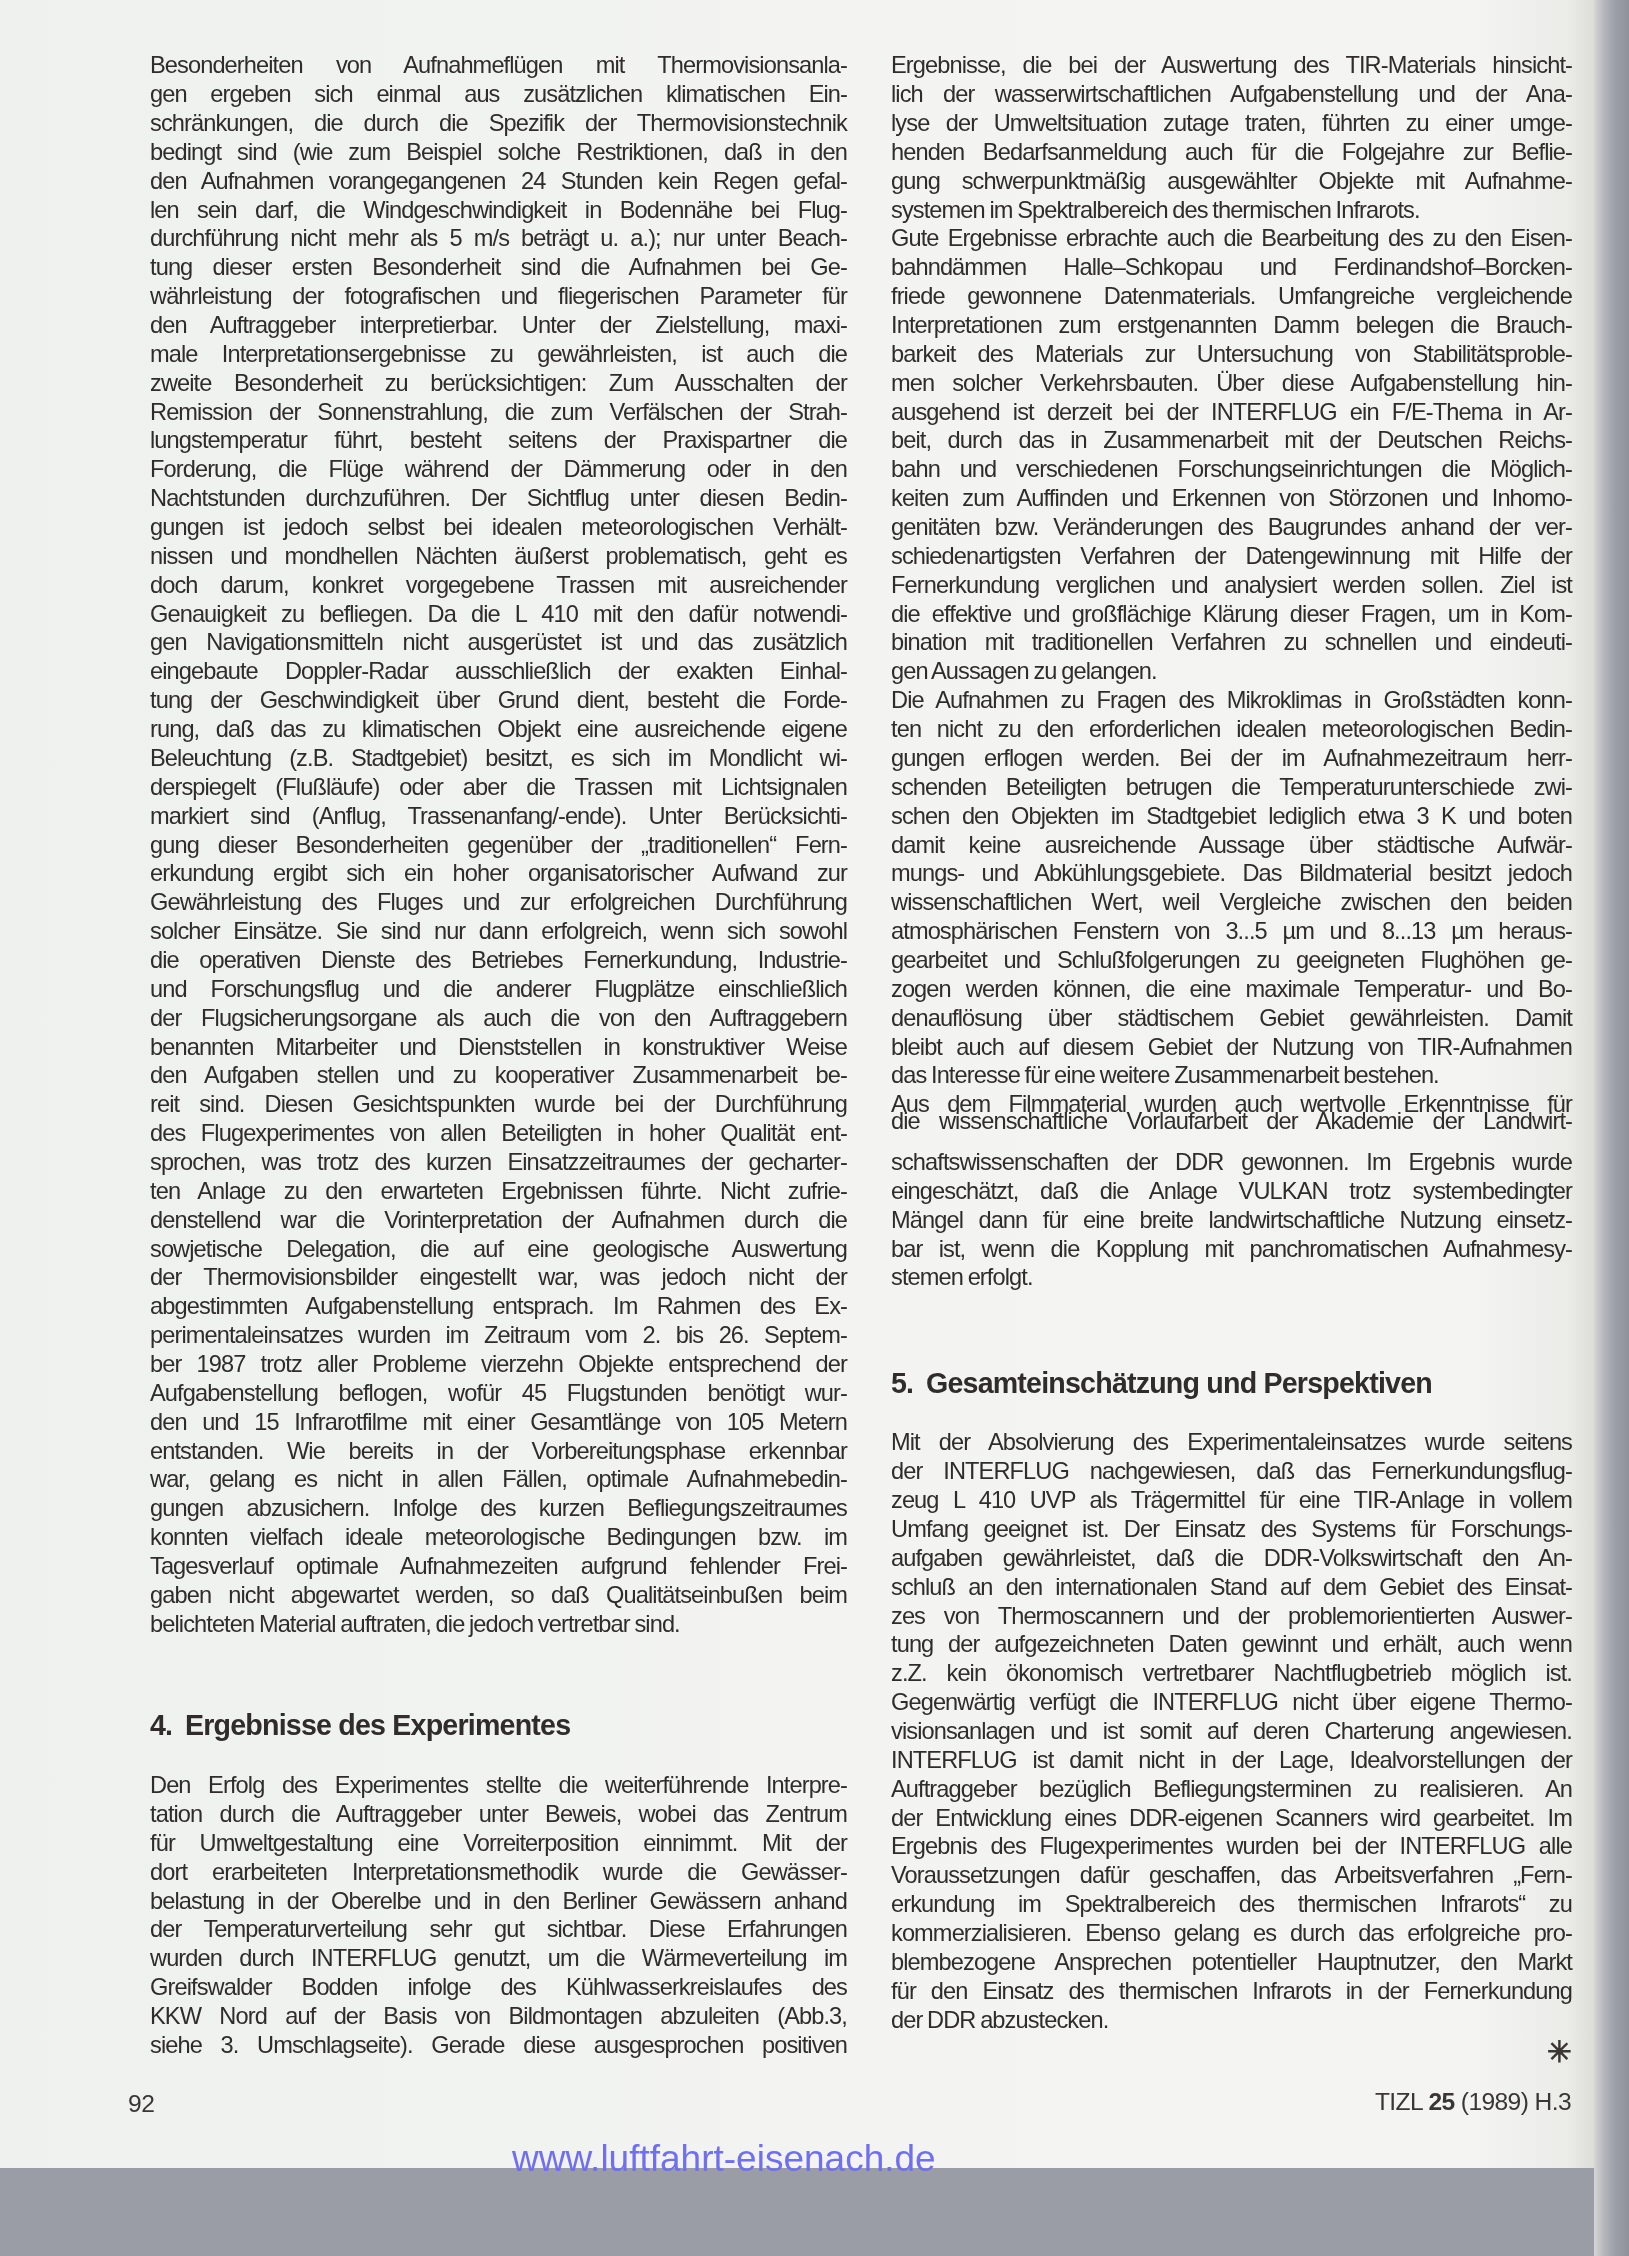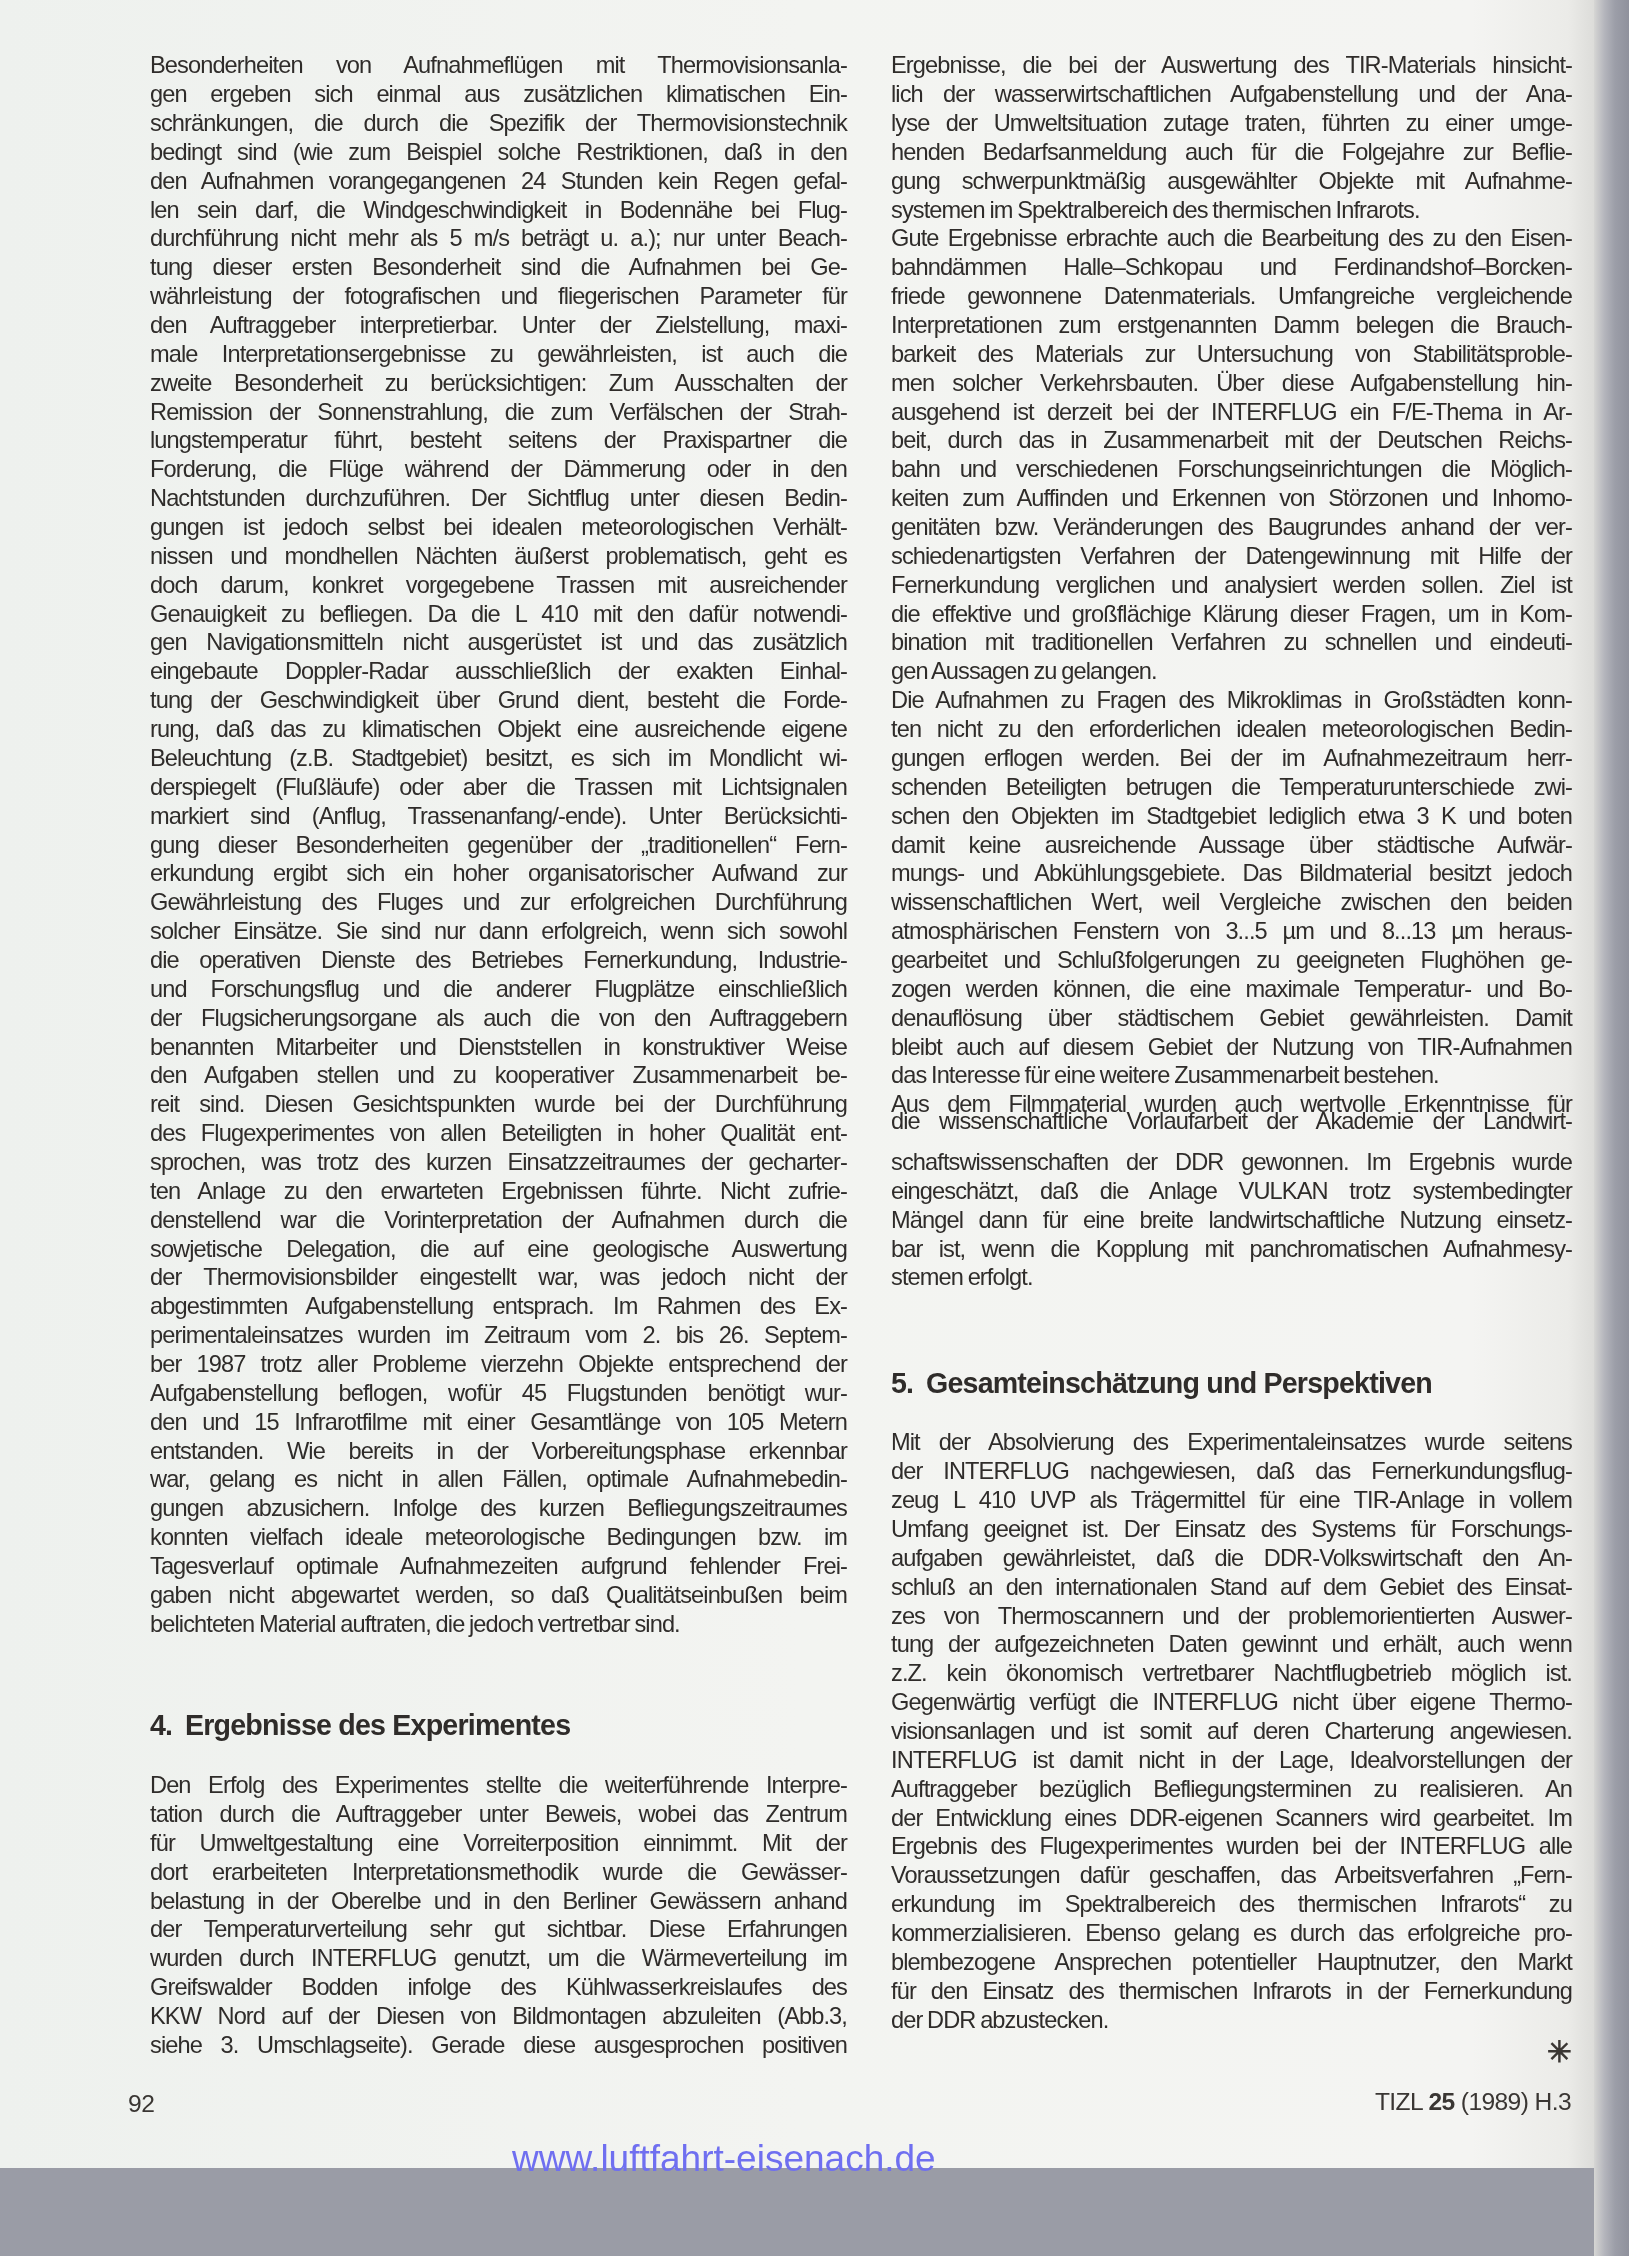--- a/index.html
+++ b/index.html
@@ -121,21 +121,21 @@
       <div class="line last" style="top: 1610px;">belichteten Material auftraten, die jedoch vertretbar sind.</div>
       <div class="heading" style="top: 1708px;"><span class="num">4.</span><span>Ergebnisse des Experimentes</span></div>
       <div class="line" style="top: 1771px;">Den Erfolg des Experimentes stellte die weiterführende Interpre-</div>
       <div class="line" style="top: 1800px;">tation durch die Auftraggeber unter Beweis, wobei das Zentrum</div>
       <div class="line" style="top: 1829px;">für Umweltgestaltung eine Vorreiterposition einnimmt. Mit der</div>
       <div class="line" style="top: 1858px;">dort erarbeiteten Interpretationsmethodik wurde die Gewässer-</div>
       <div class="line" style="top: 1887px;">belastung in der Oberelbe und in den Berliner Gewässern anhand</div>
       <div class="line" style="top: 1915px;">der Temperaturverteilung sehr gut sichtbar. Diese Erfahrungen</div>
       <div class="line" style="top: 1944px;">wurden durch INTERFLUG genutzt, um die Wärmeverteilung im</div>
       <div class="line" style="top: 1973px;">Greifswalder Bodden infolge des Kühlwasserkreislaufes des</div>
-      <div class="line" style="top: 2002px;">KKW Nord auf der Diesen von Bildmontagen abzuleiten (Abb.3,</div>
+      <div class="line" style="top: 2002px;">KKW Nord auf der Basis von Bildmontagen abzuleiten (Abb.3,</div>
       <div class="line" style="top: 2031px;">siehe 3. Umschlagseite). Gerade diese ausgesprochen positiven</div>
     </div>
   <div class="col col-right" id="col-right">
       <div class="line" style="top: 51px;">Ergebnisse, die bei der Auswertung des TIR-Materials hinsicht-</div>
       <div class="line" style="top: 80px;">lich der wasserwirtschaftlichen Aufgabenstellung und der Ana-</div>
       <div class="line" style="top: 109px;">lyse der Umweltsituation zutage traten, führten zu einer umge-</div>
       <div class="line" style="top: 138px;">henden Bedarfsanmeldung auch für die Folgejahre zur Beflie-</div>
       <div class="line" style="top: 167px;">gung schwerpunktmäßig ausgewählter Objekte mit Aufnahme-</div>
       <div class="line last" style="top: 196px;">systemen im Spektralbereich des thermischen Infrarots.</div>
       <div class="line" style="top: 224px;">Gute Ergebnisse erbrachte auch die Bearbeitung des zu den Eisen-</div>

